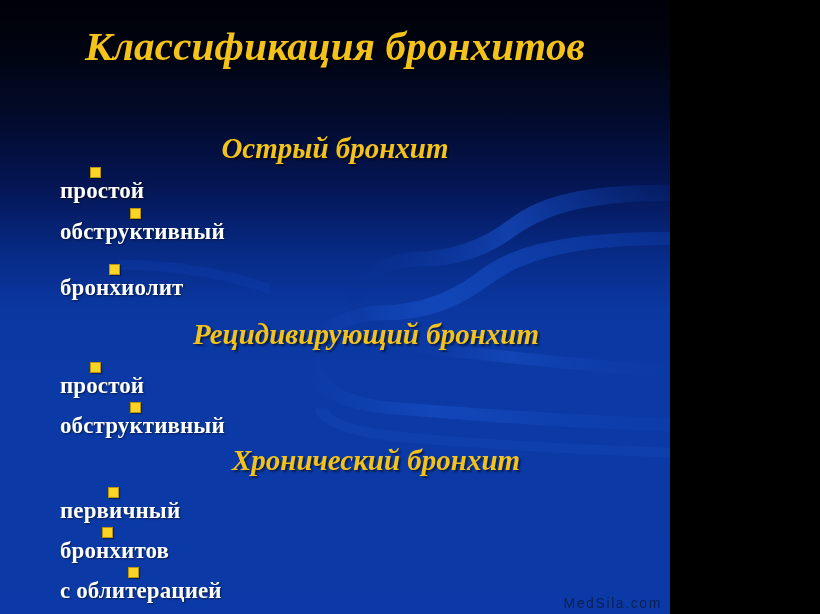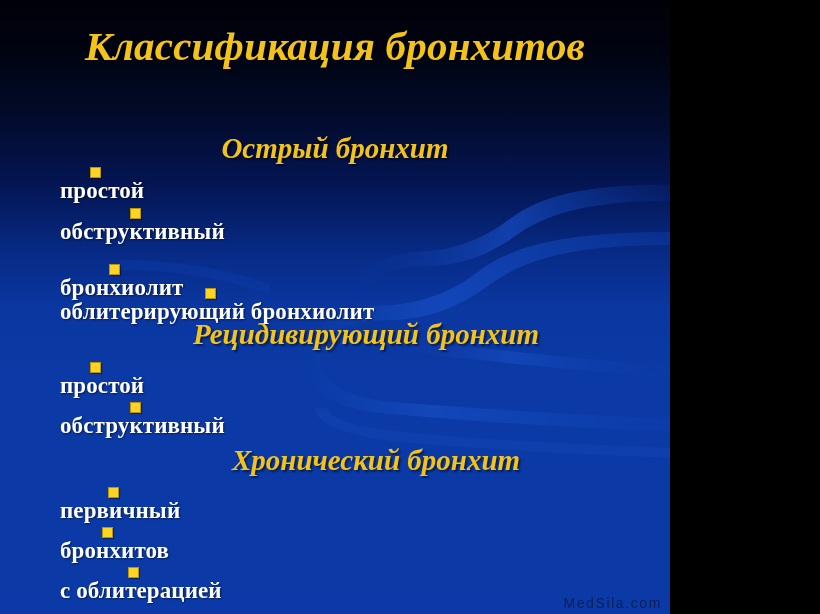--- a/index.html
+++ b/index.html
@@ -140,24 +140,20 @@
     <span class="bullet-text">простой</span>
   </div>
   <div class="bullet-row" style="left:60px; top:208px;">
     <span class="bullet-mark"></span>
     <span class="bullet-text">обструктивный</span>
   </div>
   <div class="bullet-row" style="left:60px; top:264px;">
     <span class="bullet-mark"></span>
     <span class="bullet-text">бронхиолит</span>
   </div>
-  <div class="bullet-row" style="left:60px; top:288px;">
-    <span class="bullet-mark"></span>
-    <span class="bullet-text">облитерирующий бронхиолит</span>
-  </div>
 
   <div class="section-head" style="left:193px; top:318px;">Рецидивирующий бронхит</div>
 
   <div class="bullet-row" style="left:60px; top:362px;">
     <span class="bullet-mark"></span>
     <span class="bullet-text">простой</span>
   </div>
   <div class="bullet-row" style="left:60px; top:402px;">
     <span class="bullet-mark"></span>
     <span class="bullet-text">обструктивный</span>

